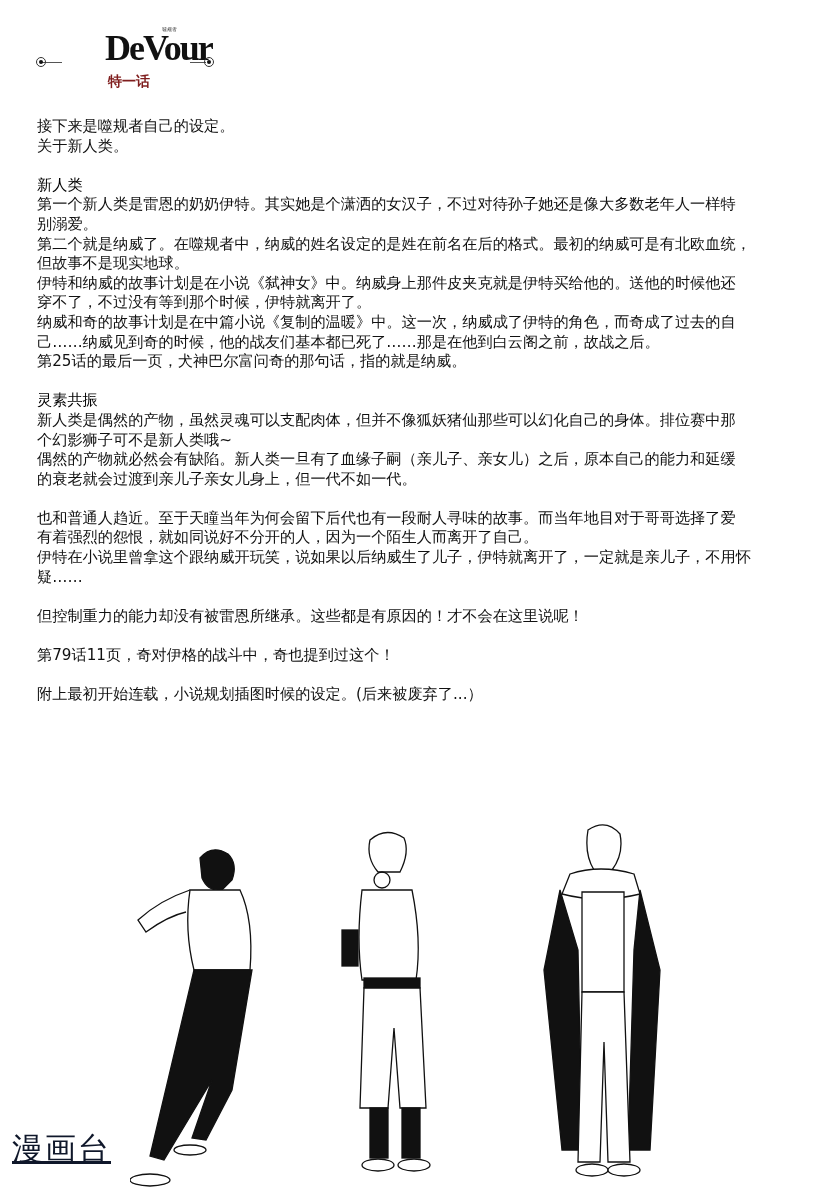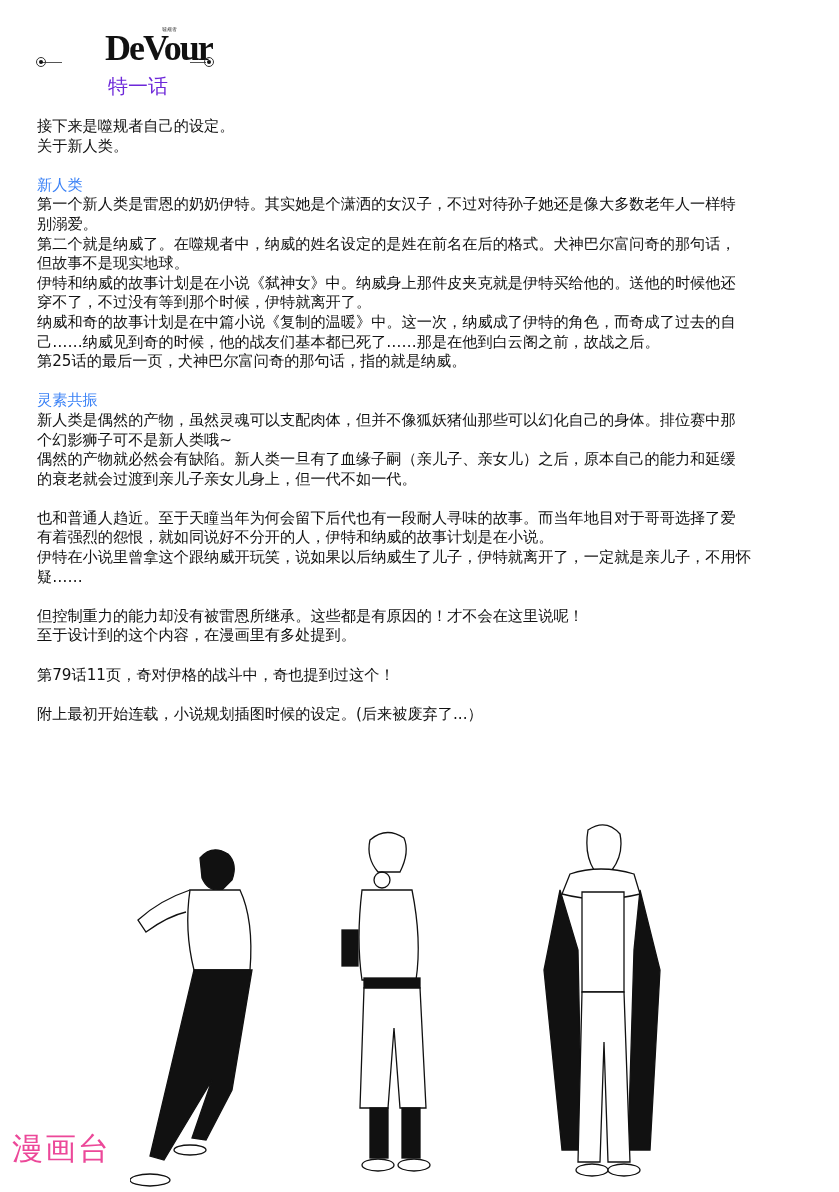--- a/index.html
+++ b/index.html
@@ -3,27 +3,27 @@
   <meta charset="utf-8">
   <style>
     html, body { margin: 0; padding: 0; background: #ffffff; }
     body { width: 839px; height: 1192px; position: relative; overflow: hidden; font-family: "DejaVu Sans", "Liberation Sans", sans-serif; color: #111; }
     .logo-wrap { position: absolute; left: 42px; top: 22px; width: 180px; height: 80px; }
     .logo { position: absolute; left: 20px; top: 6px; font-family: "Liberation Serif", "DejaVu Serif", serif; font-size: 36px; font-weight: bold; letter-spacing: -2px; color: #111; line-height: 40px; margin-left: 43px; }
     .logo-small { position: absolute; left: 120px; top: 4px; font-size: 5px; color: #333; }
     .logo-line { position: absolute; top: 40px; height: 1px; background: #555; }
     .logo-dot { position: absolute; top: 35px; width: 10px; height: 10px; border: 1px solid #333; border-radius: 50%; box-sizing: border-box; }
     .logo-dot::after { content: ""; position: absolute; left: 2px; top: 2px; width: 4px; height: 4px; background: #111; border-radius: 50%; }
-    .subtitle { position: absolute; left: 66px; top: 51px; font-size: 20px; color: #6d28d9; }
+    .subtitle { position: absolute; left: 66px; top: 51px; font-size: 14px; color: #7f1d1d; font-weight: bold; }
     .content { position: absolute; left: 37px; top: 117px; width: 780px; font-size: 15.2px; line-height: 19.6px; }
     .content p { margin: 0; white-space: nowrap; }
-    .heading { color: #3b82f6; }
+    .heading { color: #000000; }
     .gap { height: 19.6px; }
     .illustration { position: absolute; left: 130px; top: 820px; width: 600px; height: 372px; }
-    .watermark { position: absolute; left: 12px; top: 1128px; font-size: 31px; color: #ec4899; letter-spacing: 2px; }
+    .watermark { position: absolute; left: 12px; top: 1128px; font-size: 31px; color: #0f172a; letter-spacing: 2px; text-decoration: underline; }
   </style>
 </head>
 <body>
 
 <div class="logo-wrap">
   <span class="logo-line" style="left:0px;width:20px;"></span>
   <span class="logo-dot" style="left:-6px;"></span>
   <span class="logo">DeVour</span>
   <span class="logo-small">噬规者</span>
   <span class="logo-line" style="left:148px;width:16px;"></span>
@@ -32,44 +32,43 @@
 </div>
 
 <div class="content">
   <p>接下来是噬规者自己的设定。</p>
   <p>关于新人类。</p>
   <div class="gap"></div>
 
   <p class="heading">新人类</p>
   <p>第一个新人类是雷恩的奶奶伊特。其实她是个潇洒的女汉子，不过对待孙子她还是像大多数老年人一样特</p>
   <p>别溺爱。</p>
-  <p>第二个就是纳威了。在噬规者中，纳威的姓名设定的是姓在前名在后的格式。犬神巴尔富问奇的那句话，</p>
+  <p>第二个就是纳威了。在噬规者中，纳威的姓名设定的是姓在前名在后的格式。最初的纳威可是有北欧血统，</p>
   <p>但故事不是现实地球。</p>
   <p>伊特和纳威的故事计划是在小说《弑神女》中。纳威身上那件皮夹克就是伊特买给他的。送他的时候他还</p>
   <p>穿不了，不过没有等到那个时候，伊特就离开了。</p>
   <p>纳威和奇的故事计划是在中篇小说《复制的温暖》中。这一次，纳威成了伊特的角色，而奇成了过去的自</p>
   <p>己……纳威见到奇的时候，他的战友们基本都已死了……那是在他到白云阁之前，故战之后。</p>
   <p>第25话的最后一页，犬神巴尔富问奇的那句话，指的就是纳威。</p>
   <div class="gap"></div>
 
   <p class="heading">灵素共振</p>
   <p>新人类是偶然的产物，虽然灵魂可以支配肉体，但并不像狐妖猪仙那些可以幻化自己的身体。排位赛中那</p>
   <p>个幻影狮子可不是新人类哦~</p>
   <p>偶然的产物就必然会有缺陷。新人类一旦有了血缘子嗣（亲儿子、亲女儿）之后，原本自己的能力和延缓</p>
   <p>的衰老就会过渡到亲儿子亲女儿身上，但一代不如一代。</p>
   <div class="gap"></div>
 
   <p>也和普通人趋近。至于天瞳当年为何会留下后代也有一段耐人寻味的故事。而当年地目对于哥哥选择了爱</p>
-  <p>有着强烈的怨恨，就如同说好不分开的人，伊特和纳威的故事计划是在小说。</p>
+  <p>有着强烈的怨恨，就如同说好不分开的人，因为一个陌生人而离开了自己。</p>
   <p>伊特在小说里曾拿这个跟纳威开玩笑，说如果以后纳威生了儿子，伊特就离开了，一定就是亲儿子，不用怀</p>
   <p>疑……</p>
   <div class="gap"></div>
 
   <p>但控制重力的能力却没有被雷恩所继承。这些都是有原因的！才不会在这里说呢！</p>
-  <p>至于设计到的这个内容，在漫画里有多处提到。</p>
   <div class="gap"></div>
 
   <p>第79话11页，奇对伊格的战斗中，奇也提到过这个！</p>
   <div class="gap"></div>
 
   <p>附上最初开始连载，小说规划插图时候的设定。(后来被废弃了...）</p>
 </div>
 
 <svg class="illustration" viewBox="0 0 600 372" xmlns="http://www.w3.org/2000/svg">
 

